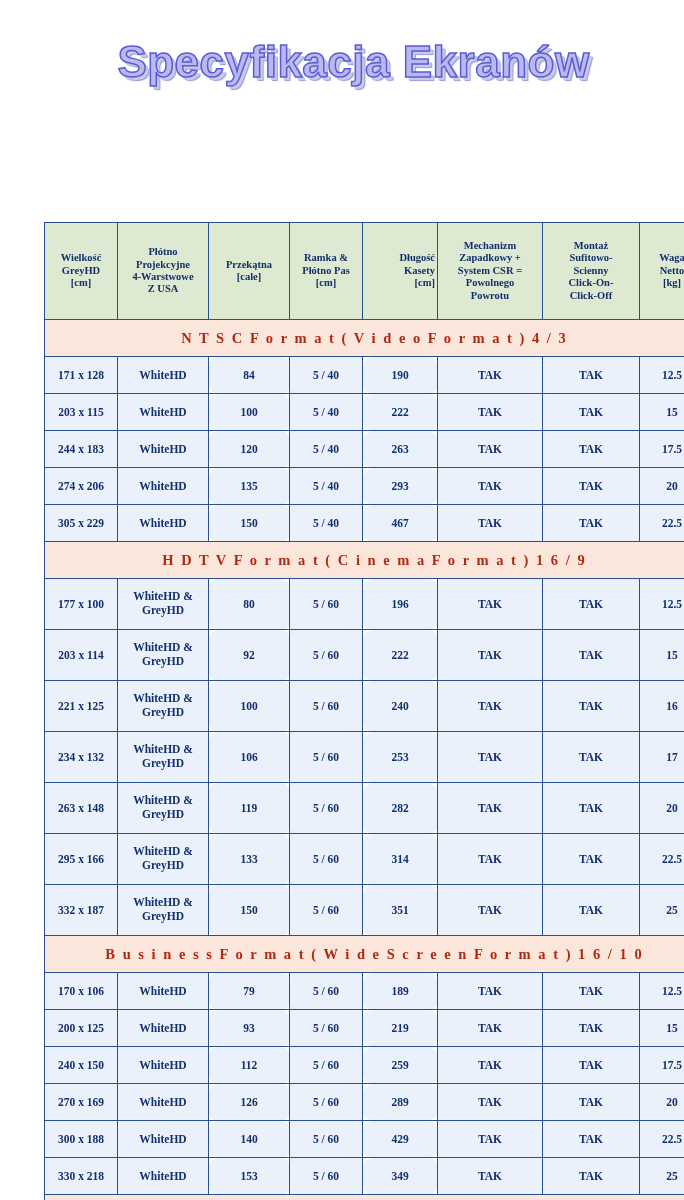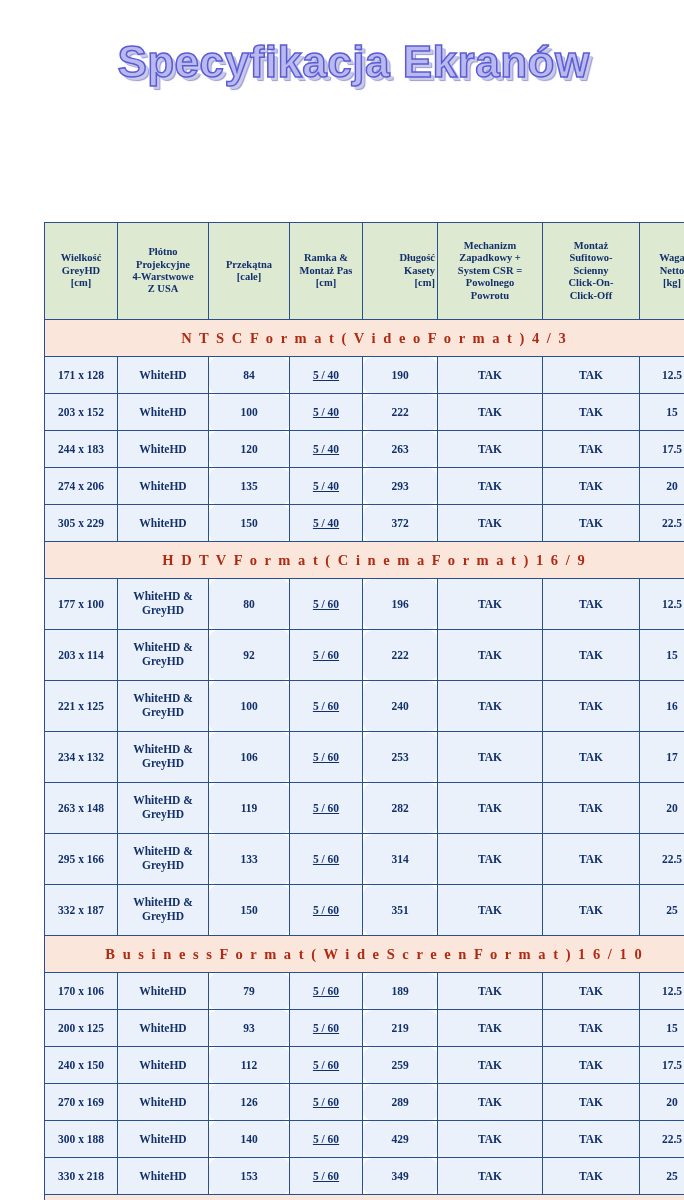--- a/index.html
+++ b/index.html
@@ -69,21 +69,21 @@
     font-size:11.5px;
     padding:7px 2px;
     height:22px;
   }
   tbody tr.two-line td{
     height:36px;
   }
   td.col-size{width:68px;text-align:center;}
   td.col-fabric{width:86px;}
   td.col-diag{width:76px;border-radius:9px;}
-  td.col-frame{width:68px;text-decoration:underline;}
+  td.col-frame{width:68px;}
   td.col-len{width:70px;border-radius:10px;}
   td.col-mech{width:100px;}
   td.col-mount{width:92px;}
   td.col-weight{width:60px;}
 
   th.col-size{width:68px;}
   th.col-fabric{width:86px;}
   th.col-diag{width:76px;}
   th.col-frame{width:68px;}
   th.col-len{width:70px;text-align:right;}
@@ -125,21 +125,21 @@
               <div>Projekcyjne</div>
               <div>4-Warstwowe</div>
               <div>Z USA</div>
             </th>
           <th class="col-diag">
               <div>Przekątna</div>
               <div>[cale]</div>
             </th>
           <th class="col-frame">
               <div>Ramka &amp;</div>
-              <div>Montaż Pas</div>
+              <div>Płótno Pas</div>
               <div>[cm]</div>
             </th>
           <th class="col-len">
               <div>Długość</div>
               <div>Kasety</div>
               <div>[cm]</div>
             </th>
           <th class="col-mech">
               <div>Mechanizm</div>
               <div>Zapadkowy +</div>
@@ -169,21 +169,21 @@
             <td class="col-size">171 x 128</td>
             <td class="col-fabric">WhiteHD</td>
             <td class="col-diag">84</td>
             <td class="col-frame">5 / 40</td>
             <td class="col-len">190</td>
             <td class="col-mech">TAK</td>
             <td class="col-mount">TAK</td>
             <td class="col-weight">12.5</td>
           </tr>
           <tr>
-            <td class="col-size">203 x 152</td>
+            <td class="col-size">203 x 115</td>
             <td class="col-fabric">WhiteHD</td>
             <td class="col-diag">100</td>
             <td class="col-frame">5 / 40</td>
             <td class="col-len">222</td>
             <td class="col-mech">TAK</td>
             <td class="col-mount">TAK</td>
             <td class="col-weight">15</td>
           </tr>
           <tr>
             <td class="col-size">244 x 183</td>
@@ -203,21 +203,21 @@
             <td class="col-len">293</td>
             <td class="col-mech">TAK</td>
             <td class="col-mount">TAK</td>
             <td class="col-weight">20</td>
           </tr>
           <tr>
             <td class="col-size">305 x 229</td>
             <td class="col-fabric">WhiteHD</td>
             <td class="col-diag">150</td>
             <td class="col-frame">5 / 40</td>
-            <td class="col-len">372</td>
+            <td class="col-len">467</td>
             <td class="col-mech">TAK</td>
             <td class="col-mount">TAK</td>
             <td class="col-weight">22.5</td>
           </tr>
           <tr class="section-row">
             <td colspan="8">H D T V   F o r m a t   ( C i n e m a   F o r m a t )   1 6 / 9</td>
           </tr>
           <tr class="two-line">
             <td class="col-size">177 x 100</td>
             <td class="col-fabric fabric-2">

